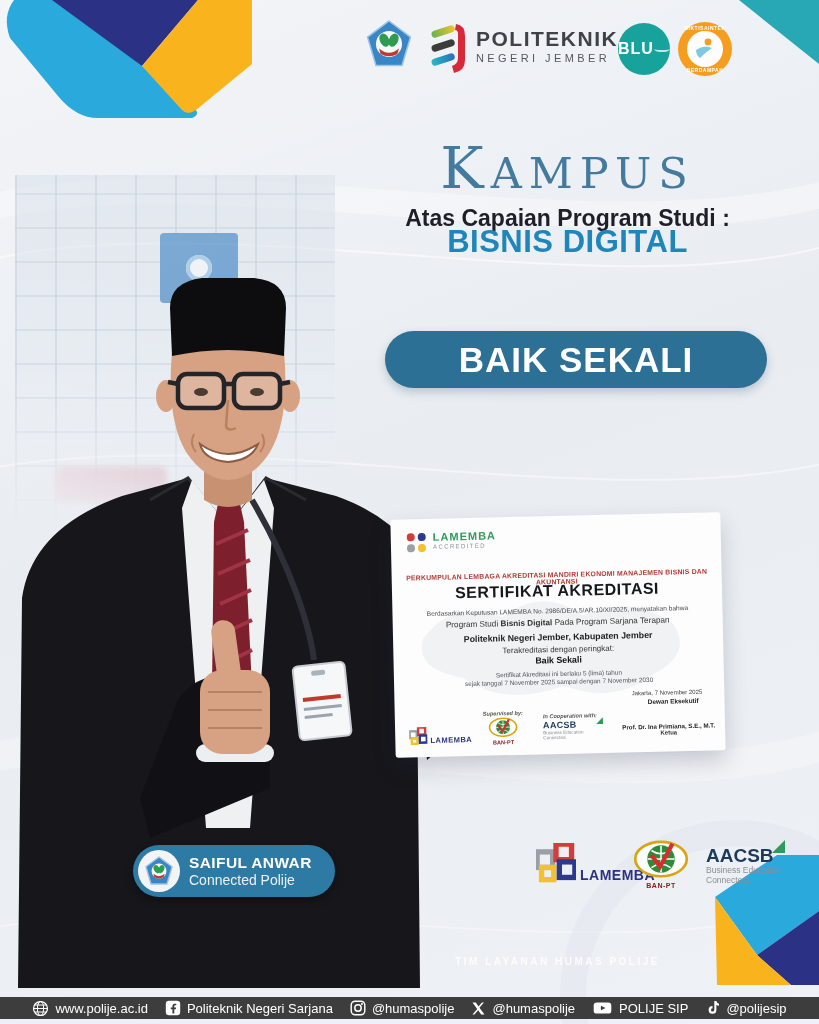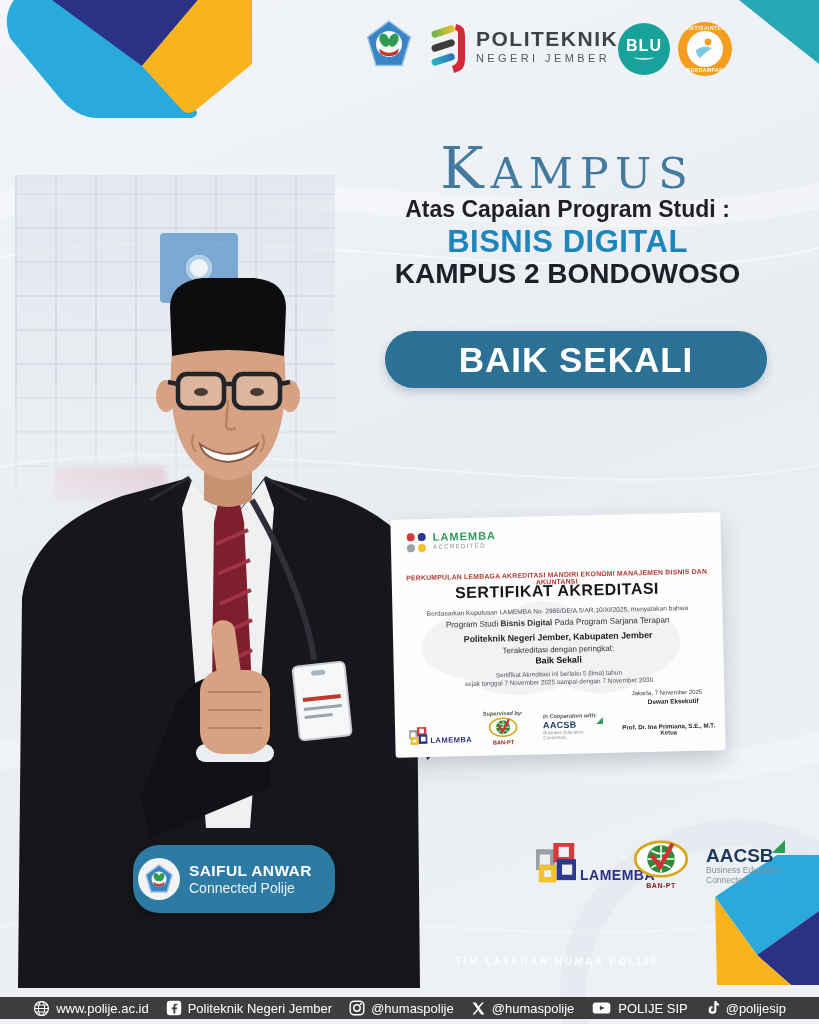--- a/index.html
+++ b/index.html
@@ -37,37 +37,37 @@
   .building .redbar{position:absolute;left:40px;top:292px;width:112px;height:36px;border-radius:8px;
     background:linear-gradient(90deg,#ef8ea0,#c23a52);filter:blur(3px);opacity:.8;}
 
   
   .hdr-emblem{left:366px;top:18px;width:46px;height:52px;}
   .hdr-ribbon{left:430px;top:22px;width:36px;height:52px;}
   .hdr-wordmark{left:476px;top:28px;width:150px;}
   .hdr-wordmark .l1{font-size:21px;font-weight:bold;color:#3f4246;letter-spacing:1.5px;line-height:22px;}
   .hdr-wordmark .l2{font-size:11px;color:#55585c;letter-spacing:3.4px;line-height:17px;}
   .blu{left:618px;top:23px;width:52px;height:52px;border-radius:50%;background:#17a39b;
-    display:flex;flex-direction:column;align-items:center;justify-content:center;}
+    display:flex;flex-direction:row;align-items:center;justify-content:center;}
   .blu .t{color:#fff;font-weight:bold;font-size:16px;letter-spacing:1px;line-height:16px;}
   .blu .w{width:20px;height:4px;border-bottom:2px solid #bfe9e4;border-radius:50%;}
   .badge{left:678px;top:22px;width:54px;height:54px;border-radius:50%;background:#f59d1e;
     display:flex;align-items:center;justify-content:center;position:absolute;}
   .badge .inner{width:36px;height:36px;border-radius:50%;background:#fdfdfd;display:flex;
     align-items:center;justify-content:center;}
   .badge .arc{position:absolute;width:100%;text-align:center;color:#fff;font-weight:bold;
     font-size:5px;letter-spacing:.5px;}
   .badge .arc.top{top:3px;} .badge .arc.bot{bottom:3px;}
 
   
   .col{left:335px;width:465px;text-align:center;}
   .greeting{top:134px;font-family:"DejaVu Serif",serif;color:#447a9e;font-size:43px;
     letter-spacing:7px;font-weight:500;}
   .greeting::first-letter{font-size:58px;}
-  .subtitle{top:196px;color:#1e1f28;font-size:23px;font-weight:bold;}
+  .subtitle{top:205px;color:#1e1f28;font-size:23px;font-weight:bold;}
   .program{top:224px;color:#1e86ba;font-size:31px;font-weight:bold;letter-spacing:.5px;}
   .campus{top:258px;color:#1e1f28;font-size:28px;font-weight:bold;}
   .accline{top:289px;color:#1e1f28;font-size:23px;font-weight:bold;}
   .pill{left:385px;top:331px;width:382px;height:57px;background:#2d7096;border-radius:29px;
     display:flex;align-items:center;justify-content:center;color:#fff;font-size:35px;
     font-weight:bold;letter-spacing:1px;box-shadow:0 4px 10px rgba(30,70,95,.25);}
   .decree{top:398px;color:#1e1f28;font-size:22.5px;font-weight:bold;line-height:30px;}
 
   
   .cert{left:393px;top:516px;width:330px;height:238px;background:#fdfdfd;border-radius:3px;
@@ -99,21 +99,21 @@
   .aacsb-s{font-size:9px;font-weight:bold;color:#1b3a5c;letter-spacing:.3px;line-height:9px;text-align:left;}
   .aacsb-sub{font-size:4.6px;color:#8a8f96;line-height:5.2px;text-align:left;}
   .cb-sign{position:absolute;right:10px;bottom:6px;text-align:center;}
   .cb-sign .n{font-size:6.2px;font-weight:bold;color:#222;}
   .cb-sign .r{font-size:6px;color:#333;font-weight:bold;}
 
   
   .person{left:0;top:268px;width:460px;height:720px;}
 
   
-  .name-pill{left:133px;top:845px;width:202px;height:68px;background:#2d7aa4;border-radius:26px;
+  .name-pill{left:133px;top:845px;width:202px;height:52px;background:#2d7aa4;border-radius:26px;
     display:flex;align-items:center;gap:9px;box-shadow:0 3px 8px rgba(0,0,0,.3);}
   .name-pill .disc{width:42px;height:42px;margin-left:5px;border-radius:50%;background:#f2f4f6;
     display:flex;align-items:center;justify-content:center;}
   .name-pill .nm{color:#fff;font-size:15.5px;font-weight:bold;letter-spacing:.4px;line-height:18px;}
   .name-pill .tt{color:#eaf2f7;font-size:14px;line-height:16px;}
 
   
   .pt-lam{left:536px;top:843px;display:flex;align-items:flex-end;gap:4px;}
   .pt-lam .t{font-size:14px;font-weight:bold;color:#2b3184;letter-spacing:.5px;}
   .pt-ban{left:632px;top:840px;text-align:center;}
@@ -208,21 +208,20 @@
         <circle cx="16" cy="6" r="3.4" fill="#f59d1e"></circle>
         <path d="M4 14 Q12 8 20 12 Q14 16 8 22 Q4 19 4 14 Z" fill="#7ec8e3"></path>
       </svg>
     </div>
     <span class="arc bot">BERDAMPAK</span>
   </div>
 
   <div class="abs col greeting">KAMPUS</div>
   <div class="abs col subtitle">Atas Capaian Program Studi :</div>
   <div class="abs col program">BISNIS DIGITAL</div>
-  <div class="abs col campus">KAMPUS 2 BONDOWOSO</div>
   <div class="abs pill">BAIK SEKALI</div>
 
   <svg class="abs person" viewBox="0 0 460 720">
 
     <path d="M 18 720 L 22 330 Q 32 260 122 228 L 188 210 L 228 260 L 266 210 L 336 228 Q 420 258 432 330 L 450 472 L 427 492 L 417 408 L 420 720 Z" fill="#16161b"></path>
     <path d="M 150 232 L 188 210 L 228 260 L 210 560" fill="none" stroke="#2a2a31" stroke-width="3"></path>
     <path d="M 306 232 L 266 210 L 228 260 L 248 560" fill="none" stroke="#2a2a31" stroke-width="3"></path>
 
     <path d="M 192 212 L 228 258 L 264 212 L 274 240 L 250 560 L 206 560 L 182 240 Z" fill="#eef0f2"></path>
 
@@ -391,21 +390,21 @@
         <ellipse cx="10" cy="10" rx="3.6" ry="8.2" stroke="#fff" stroke-width="1.2" fill="none"></ellipse>
         <path d="M2 10 H18 M3 6 H17 M3 14 H17" stroke="#fff" stroke-width="1.2" fill="none"></path>
       </svg>
       <span>www.polije.ac.id</span>
     </div>
     <div class="f-item">
       <svg width="16" height="16" viewBox="0 0 20 20">
         <rect x="1" y="1" width="18" height="18" rx="4" fill="#fff"></rect>
         <path d="M11.6 17 v-5.4 h1.9 l.4-2.3 h-2.3 V7.7 q0-1.1 1.1-1.1 h1.4 V4.6 h-2.1 q-2.7 0-2.7 2.9 v1.8 H7.2 v2.3 h2.1 V17 Z" fill="#3d3d3d"></path>
       </svg>
-      <span>Politeknik Negeri Jember</span>
+      <span>Politeknik Negeri Sarjana</span>
     </div>
     <div class="f-item">
       <svg width="16" height="16" viewBox="0 0 20 20">
         <rect x="1.5" y="1.5" width="17" height="17" rx="5" stroke="#fff" stroke-width="1.8" fill="none"></rect>
         <circle cx="10" cy="10" r="4" stroke="#fff" stroke-width="1.8" fill="none"></circle>
         <circle cx="15" cy="5" r="1.3" fill="#fff"></circle>
       </svg>
       <span>@humaspolije</span>
     </div>
     <div class="f-item">

